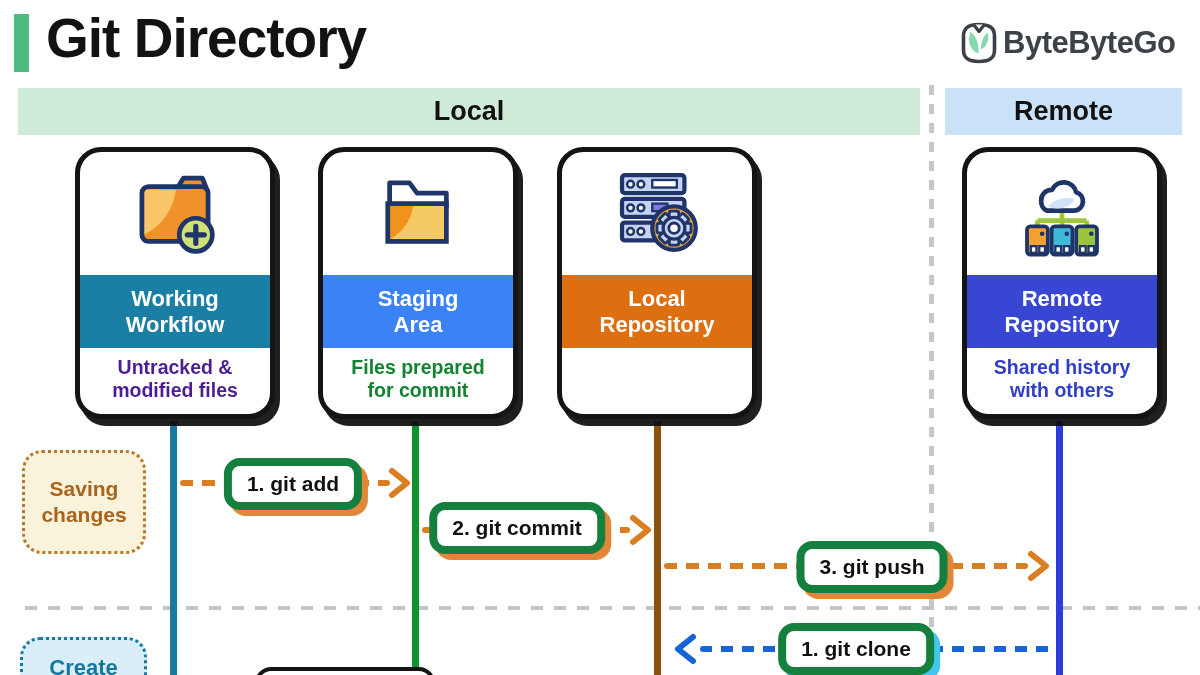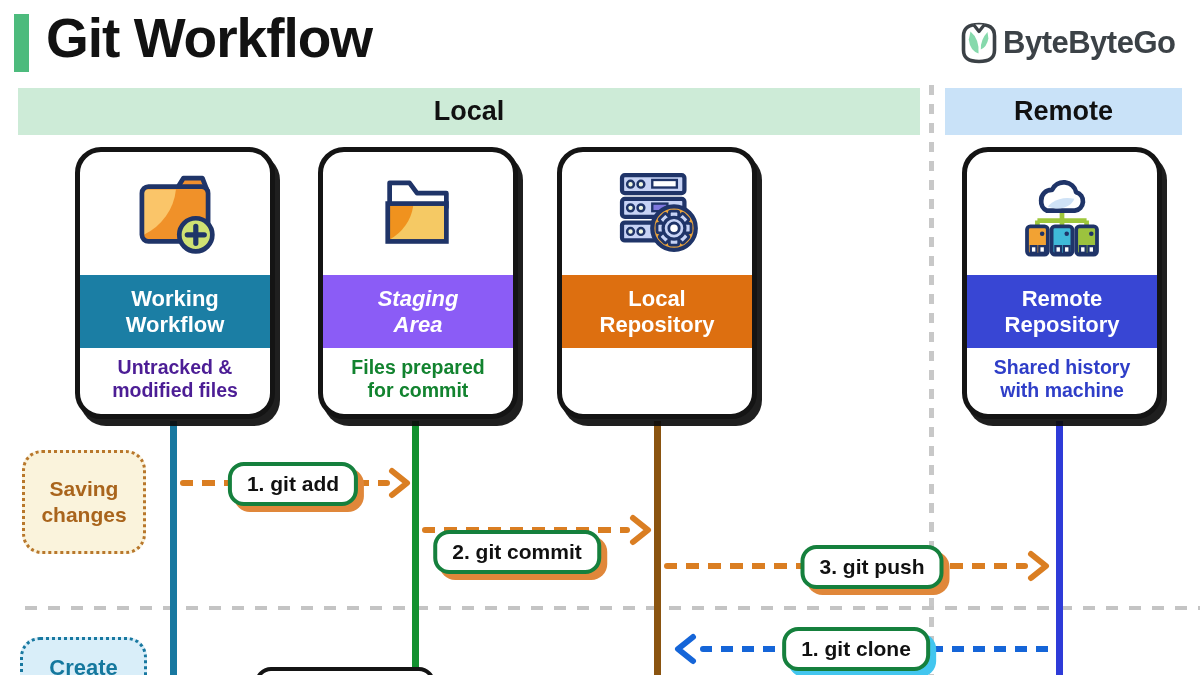--- a/index.html
+++ b/index.html
@@ -26,41 +26,41 @@
   
   .card { position:absolute; top:147px; width:200px; height:272px; background:#fff;
           border:5px solid #141414; border-radius:26px; box-shadow:5px 7px 0 rgba(12,12,12,0.92);
           overflow:hidden; display:flex; flex-direction:column; }
   .card .icon-box { height:123px; display:flex; align-items:center; justify-content:center; }
   .card .title-band { height:73px; display:flex; flex-direction:column; align-items:center; justify-content:center;
           color:#fff; font-size:22px; font-weight:700; line-height:1.18; text-align:center; }
   .card .subtitle { flex:1; display:flex; flex-direction:column; align-items:center; justify-content:center;
           font-size:19.5px; font-weight:700; line-height:1.2; text-align:center; padding-bottom:4px; }
   #card-wd { left:75px; }  #card-wd .title-band { background:#1B7EA4; } #card-wd .subtitle { color:#4c1d95; }
-  #card-sa { left:318px; } #card-sa .title-band { background:#8b5cf6;font-style:italic; } #card-sa .subtitle { color:#12832F; }
+  #card-sa { left:318px; } #card-sa .title-band { background:#3b82f6; } #card-sa .subtitle { color:#12832F; }
   #card-lr { left:557px; } #card-lr .title-band { background:#DD6F10; } #card-lr .subtitle { color:#B06A16; }
   #card-rr { left:962px; } #card-rr .title-band { background:#3846D4; } #card-rr .subtitle { color:#2F3EC8; }
 
   
   .lifeline { position:absolute; top:421px; width:7px; height:254px; }
   #line-wd { left:170px;  background:#1878A0; }
   #line-sa { left:412px;  background:#12912F; }
   #line-lr { left:654px;  background:#8A5410; }
   #line-rr { left:1056px; background:#2E3BD8; }
 
   
   .dash-orange { position:absolute; height:6px; border-radius:3px;
        background:repeating-linear-gradient(to right,#DA7E22 0 13px,transparent 13px 22px); }
   .dash-blue { position:absolute; height:6px; border-radius:3px;
        background:repeating-linear-gradient(to right,#1565D8 0 12px,transparent 12px 21px); }
   .chev { position:absolute; width:26px; height:32px; }
 
   
   .pill { position:absolute; transform:translate(-50%,-50%); background:#fff;
-          border:4px solid #15803d; border-radius:16px; padding:6px 15px;
+          border:8px solid #15803d; border-radius:16px; padding:6px 15px;
           font-size:21px; font-weight:700; color:#111; white-space:nowrap; z-index:5; }
   .pill.orange-shadow { box-shadow:6px 6px 0 #E0873A; }
   .pill.cyan-shadow   { box-shadow:6px 6px 0 #43C6EF; }
 
   
   .stage-label { position:absolute; border-radius:20px; text-align:center; font-weight:700;
                  display:flex; flex-direction:column; align-items:center; justify-content:center; line-height:1.25; }
   #saving-changes { left:22px; top:450px; width:124px; height:104px; background:#FAF3DC;
                     border:3px dotted #B8772B; color:#A9641C; font-size:21px; }
   #create-label { left:20px; top:637px; width:127px; height:72px; background:#D9EEF9;
@@ -69,21 +69,21 @@
   
   #partial-pill { position:absolute; left:255px; top:667px; width:180px; height:40px;
                   background:#fff; border:4px solid #141414; border-radius:16px; z-index:6; }
 </style>
 </head>
 <body>
 
 <div id="stage">
 
   <div class="accent-bar"></div>
-  <div class="page-title">Git Workflow</div>
+  <div class="page-title">Git Directory</div>
 
   <div class="brand">
     <svg width="46" height="46" viewBox="0 0 46 46">
       <path d="M23 4.5 C13.5 4.5 7.5 7 7.5 16 V30 C7.5 39 13.5 41.5 23 41.5 C32.5 41.5 38.5 39 38.5 30 V16 C38.5 7 32.5 4.5 23 4.5 Z" fill="#ffffff" stroke="#3B4146" stroke-width="3.6"></path>
       <path d="M14.5 11.5 Q23.5 19 22.5 33.5 Q14 30.5 12.8 19.5 Z" fill="#86D9AC"></path>
       <path d="M31.5 12 Q24.5 19.5 24.8 29.5 Q30.8 27 32.4 18.5 Z" fill="#86D9AC"></path>
       <path d="M17.5 4.5 L23 11.5 L28.5 4.5" fill="#ffffff" stroke="#3B4146" stroke-width="3.2" stroke-linejoin="round"></path>
     </svg>
     <span class="brand-text">ByteByteGo</span>
   </div>
@@ -199,21 +199,21 @@
             <rect x="83" y="89" width="6" height="7"></rect>
         </g>
       </svg>
     </div>
     <div class="title-band">
       <span>Remote</span>
       <span>Repository</span>
     </div>
     <div class="subtitle">
       <span>Shared history</span>
-      <span>with machine</span>
+      <span>with others</span>
     </div>
   </div>
 
   <div class="stage-label" id="saving-changes">
     <span>Saving</span>
     <span>changes</span>
   </div>
   <div class="stage-label" id="create-label">
     <span>Create</span>
   </div>
@@ -221,21 +221,21 @@
   <div class="dash-orange" style="left:180px; top:480px; width:210px;"></div>
   <svg class="chev" style="left:387px; top:467px;" viewBox="0 0 26 32">
     <polyline points="5,4 20,16 5,28" fill="none" stroke="#DA7E22" stroke-width="6" stroke-linecap="round" stroke-linejoin="round"></polyline>
   </svg>
   <div class="pill orange-shadow" style="left:293px; top:484px;">1. git add</div>
 
   <div class="dash-orange" style="left:422px; top:527px; width:208px;"></div>
   <svg class="chev" style="left:628px; top:514px;" viewBox="0 0 26 32">
     <polyline points="5,4 20,16 5,28" fill="none" stroke="#DA7E22" stroke-width="6" stroke-linecap="round" stroke-linejoin="round"></polyline>
   </svg>
-  <div class="pill orange-shadow" style="left:517px; top:552px;">2. git commit</div>
+  <div class="pill orange-shadow" style="left:517px; top:528px;">2. git commit</div>
 
   <div class="dash-orange" style="left:664px; top:563px; width:364px;"></div>
   <svg class="chev" style="left:1026px; top:550px;" viewBox="0 0 26 32">
     <polyline points="5,4 20,16 5,28" fill="none" stroke="#DA7E22" stroke-width="6" stroke-linecap="round" stroke-linejoin="round"></polyline>
   </svg>
   <div class="pill orange-shadow" style="left:872px; top:567px;">3.  git push</div>
 
   <div class="dash-blue" style="left:700px; top:646px; width:352px;"></div>
   <svg class="chev" style="left:672px; top:633px;" viewBox="0 0 26 32">
     <polyline points="21,4 6,16 21,28" fill="none" stroke="#1565D8" stroke-width="6" stroke-linecap="round" stroke-linejoin="round"></polyline>

